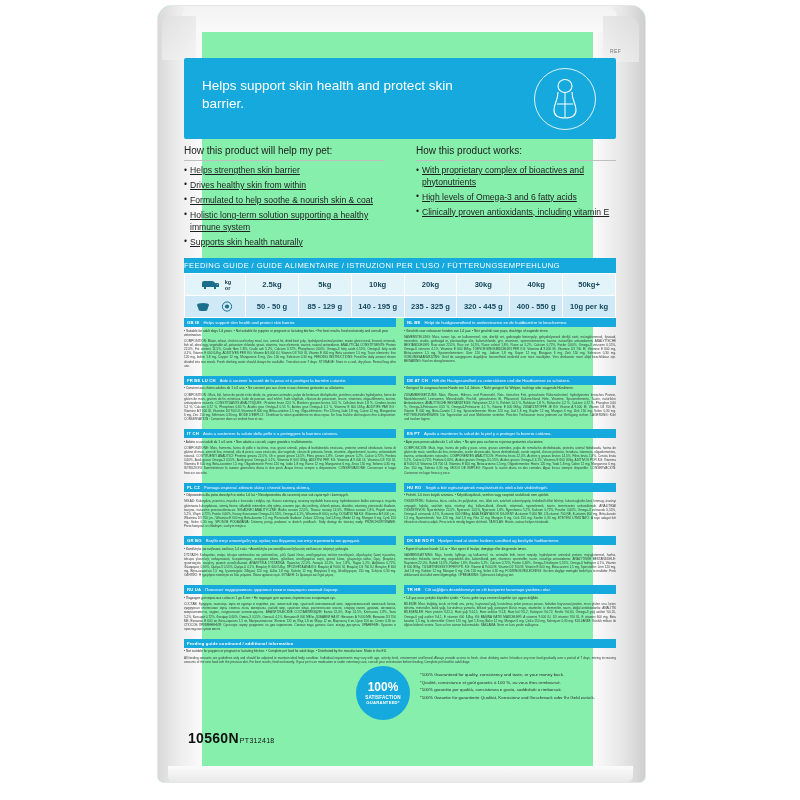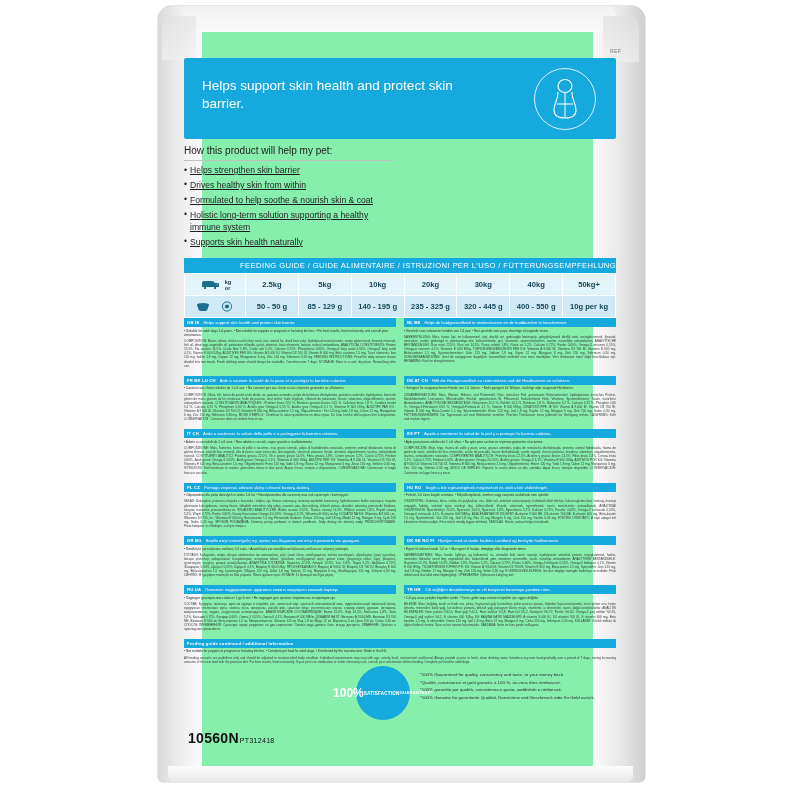--- a/index.html
+++ b/index.html
@@ -159,21 +159,21 @@
     left: 26px;
     top: 252px;
     width: 432px;
   }
   .feeding-title {
     background: #16a9dd;
     color: #fff;
     font-size: 7.6px;
     letter-spacing: .4px;
     padding: 3px 0 3px 0;
-    text-align: right;
+    text-align: left;
   }
   table.fg {
     border-collapse: collapse;
     width: 100%;
     table-layout: fixed;
   }
   table.fg td {
     border: 1px solid #ffffff;
     font-size: 7.6px;
     text-align: center;
@@ -247,20 +247,21 @@
     gap: 10px;
     align-items: flex-start;
   }
   .seal {
     width: 54px;
     height: 54px;
     border-radius: 50%;
     background: #16a9dd;
     color: #fff;
     display: flex;
+    flex-direction: column;
     align-items: center;
     justify-content: center;
     text-align: center;
     line-height: 1.05;
     flex: 0 0 auto;
   }
   .seal .pct { font-size: 12px; font-weight: 700; }
   .seal .s1 { font-size: 4.6px; font-weight: 700; letter-spacing: .2px; margin-top: 2px;}
   .seal .s2 { font-size: 4.2px; font-weight: 700; letter-spacing: .2px; }
   .guar-text {
@@ -311,20 +312,28 @@
 
   <div class="benefits">
     <div class="bcol">
       <h3>How this product will help my pet:</h3>
       <ul>
         <li>Helps strengthen skin barrier</li>
         <li>Drives healthy skin from within</li>
         <li>Formulated to help soothe &amp; nourish skin &amp; coat</li>
         <li>Holistic long-term solution supporting a healthy immune system</li>
         <li>Supports skin health naturally</li>
+      </ul>
+    </div>
+    <div class="bcol">
+      <h3>How this product works:</h3>
+      <ul>
+        <li>With proprietary complex of bioactives and phytonutrients</li>
+        <li>High levels of Omega-3 and 6 fatty acids</li>
+        <li>Clinically proven antioxidants, including vitamin E</li>
       </ul>
     </div>
   </div>
 
   <div class="feeding">
     <div class="feeding-title">FEEDING GUIDE / GUIDE ALIMENTAIRE / ISTRUZIONI PER L'USO / FÜTTERUNGSEMPFEHLUNG</div>
     <table class="fg">
       <tbody>
           <tr class="row-head">
         <td class="hdr-icon">

